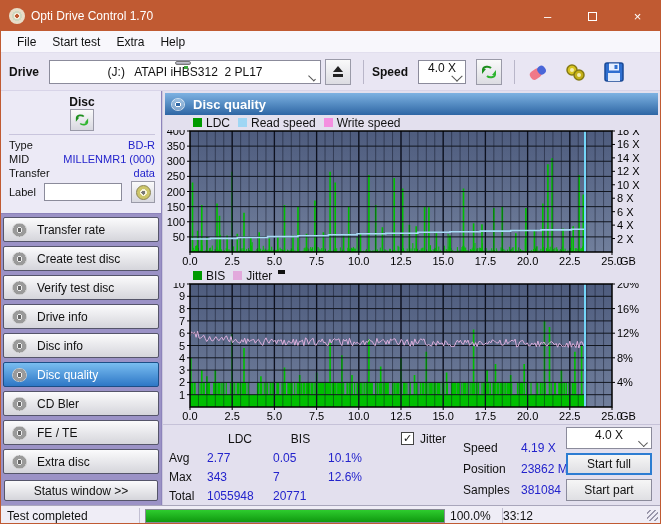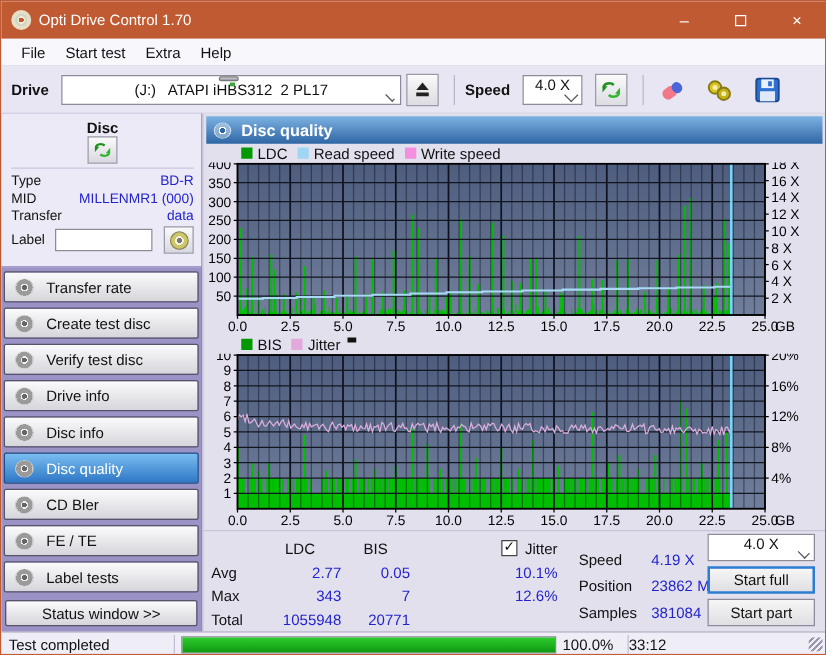--- a/index.html
+++ b/index.html
@@ -59,21 +59,21 @@
     background:radial-gradient(circle,#2e66a4 0 2px,#fff 2px 3px, rgba(255,255,255,.35) 3px 6px, rgba(255,255,255,.7) 6px);}
   .dq-title{font-size:13px;font-weight:bold;}
   .legend{display:flex;align-items:center;height:15px;margin-left:30px;font-size:12px;color:#111;}
   .lg-sq{width:9px;height:9px;margin:0 4px 0 8px;display:inline-block;}
   .lg-sq:first-child{margin-left:0;}
   .lg-mark{width:7px;height:4px;background:#111;margin-left:6px;margin-bottom:8px;}
   .chartbox{line-height:0;}
   
   .stats{position:relative;height:80px;border-top:1px solid #c6c2d8;margin-top:1px;font-size:12px;color:#111;}
   .stat-grid{position:absolute;left:6px;top:4px;display:grid;grid-template-columns:38px 66px 55px 118px;grid-auto-rows:19px;align-items:center;}
-  .sg-r{text-align:right;}
+  .sg-r{}
   .sg-c{text-align:center;}
   .blue{color:#2323cc;}
   .jitter-head{display:flex;align-items:center;justify-content:flex-end;}
   .checkbox{width:13px;height:13px;background:#fff;border:1px solid #444;display:flex;align-items:center;justify-content:center;
     font-size:11px;color:#111;margin-right:6px;line-height:1;}
   .speed-block{position:absolute;left:300px;top:12px;display:grid;grid-template-columns:58px 80px;grid-auto-rows:21px;align-items:center;}
   .btn-col{position:absolute;right:8px;top:2px;width:86px;display:flex;flex-direction:column;gap:4px;}
   .btn-col .select{height:22px;}
   .pushbtn{height:22px;background:linear-gradient(#f6f6f6,#dfdfe3);border:1px solid #8b8b9b;font-size:12px;color:#111;
     display:flex;align-items:center;justify-content:center;font-family:"Liberation Sans",sans-serif;}
@@ -226,21 +226,21 @@
         <div class="navbtn">
             <span class="cd-ic"></span>
             <span>CD Bler</span>
           </div>
         <div class="navbtn">
             <span class="cd-ic"></span>
             <span>FE / TE</span>
           </div>
         <div class="navbtn">
             <span class="cd-ic"></span>
-            <span>Label tests</span>
+            <span>Extra disc</span>
           </div>
       </div>
       <div class="status-win">Status window &gt;&gt;</div>
     </div>
 
     <div class="main">
       <div class="dq-header">
         <span class="cd-w"></span>
         <span class="dq-title">Disc quality</span>
       </div>

